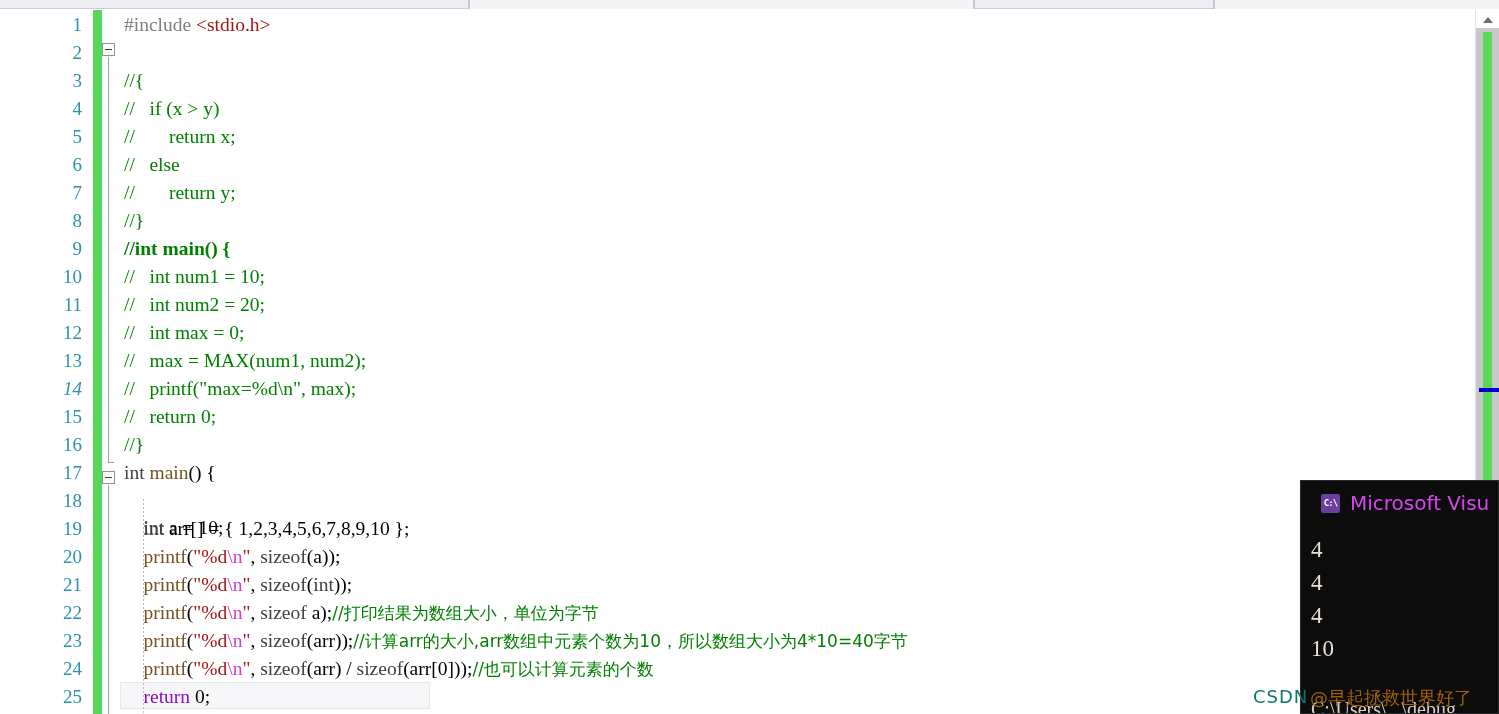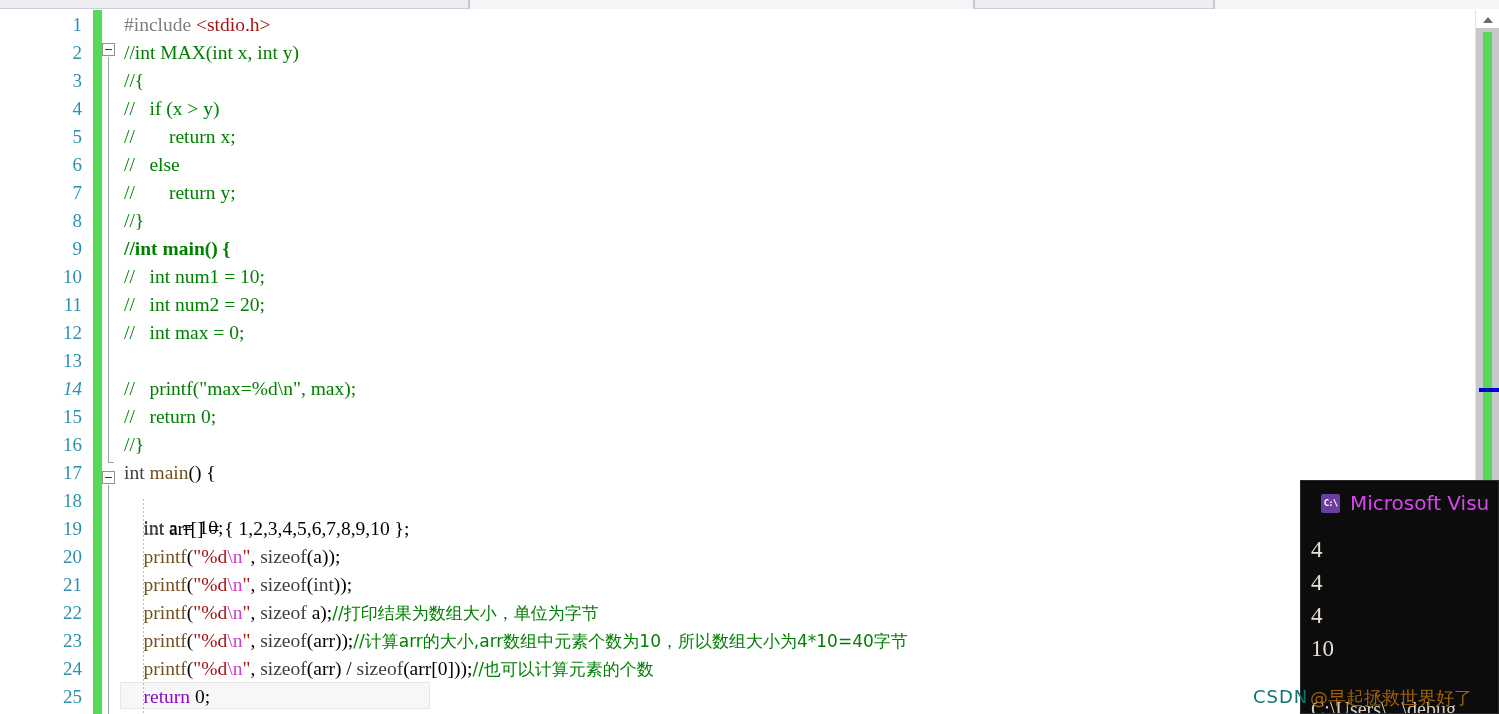--- a/index.html
+++ b/index.html
@@ -251,31 +251,31 @@
   </div>
 
   <div id="curline" style="top:672px;"></div>
 
   <div class="indent-guide" style="left:143px; top:489px; height:215px;"></div>
 
   <div id="code">
 
     <div class="cl" style="top:1px;"><span class="c-pre">#include </span><span class="c-str-h">&lt;stdio.h&gt;</span></div>
 
-    <div class="cl" style="top:29px;"><span class="c-cmt">//int MAX(int x, int y)</span></div>
     <div class="cl" style="top:57px;"><span class="c-cmt">//{</span></div>
     <div class="cl" style="top:85px;"><span class="c-cmt">//   if (x &gt; y)</span></div>
     <div class="cl" style="top:113px;"><span class="c-cmt">//       return x;</span></div>
     <div class="cl" style="top:141px;"><span class="c-cmt">//   else</span></div>
     <div class="cl" style="top:169px;"><span class="c-cmt">//       return y;</span></div>
     <div class="cl" style="top:197px;"><span class="c-cmt">//}</span></div>
     <div class="cl" style="top:225px;font-weight:bold;"><span class="c-cmt">//int main() {</span></div>
     <div class="cl" style="top:253px;"><span class="c-cmt">//   int num1 = 10;</span></div>
     <div class="cl" style="top:281px;"><span class="c-cmt">//   int num2 = 20;</span></div>
     <div class="cl" style="top:309px;"><span class="c-cmt">//   int max = 0;</span></div>
+    <div class="cl" style="top:337px;"><span class="c-cmt">//   max = MAX(num1, num2);</span></div>
     <div class="cl" style="top:365px;"><span class="c-cmt">//   printf("max=%d\n", max);</span></div>
     <div class="cl" style="top:393px;"><span class="c-cmt">//   return 0;</span></div>
     <div class="cl" style="top:421px;"><span class="c-cmt">//}</span></div>
 
     <div class="cl" style="top:449px;"><span class="c-kw">int</span><span> </span><span class="c-fn">main</span><span class="c-punct">() {</span></div>
 
     <div class="cl" style="top:477px;margin-top:27px;"><span>    </span><span class="c-kw">int</span><span class="c-id"> a = </span><span class="c-num">10</span><span class="c-punct">;</span></div>
 
     <div class="cl" style="top:505px;"><span>    </span><span class="c-kw">int</span><span class="c-id"> arr[] = { </span><span class="c-num">1,2,3,4,5,6,7,8,9,10</span><span class="c-punct"> };</span></div>
 

